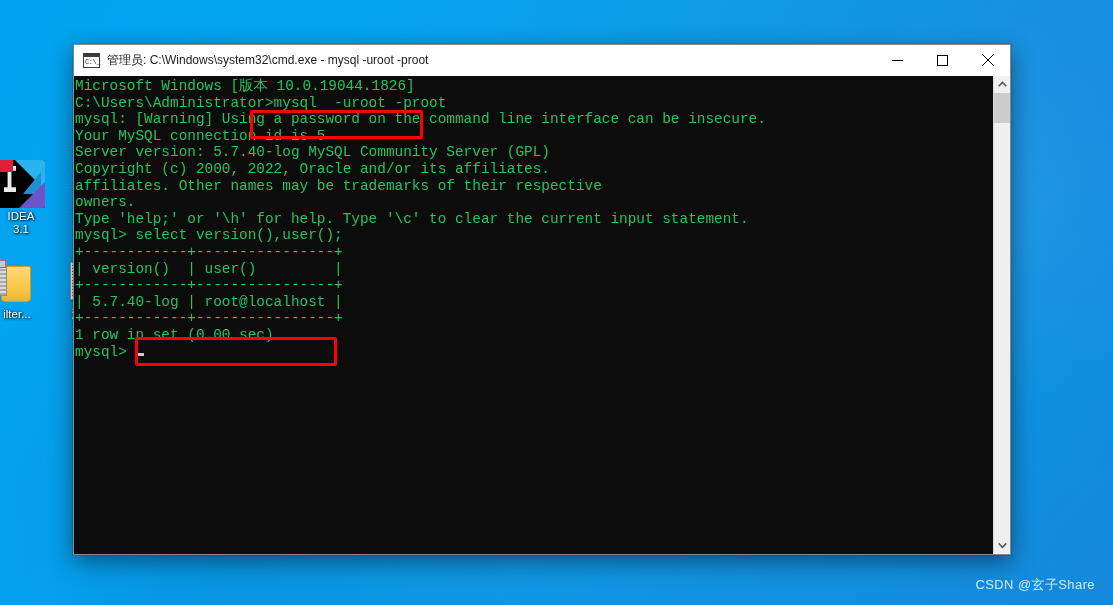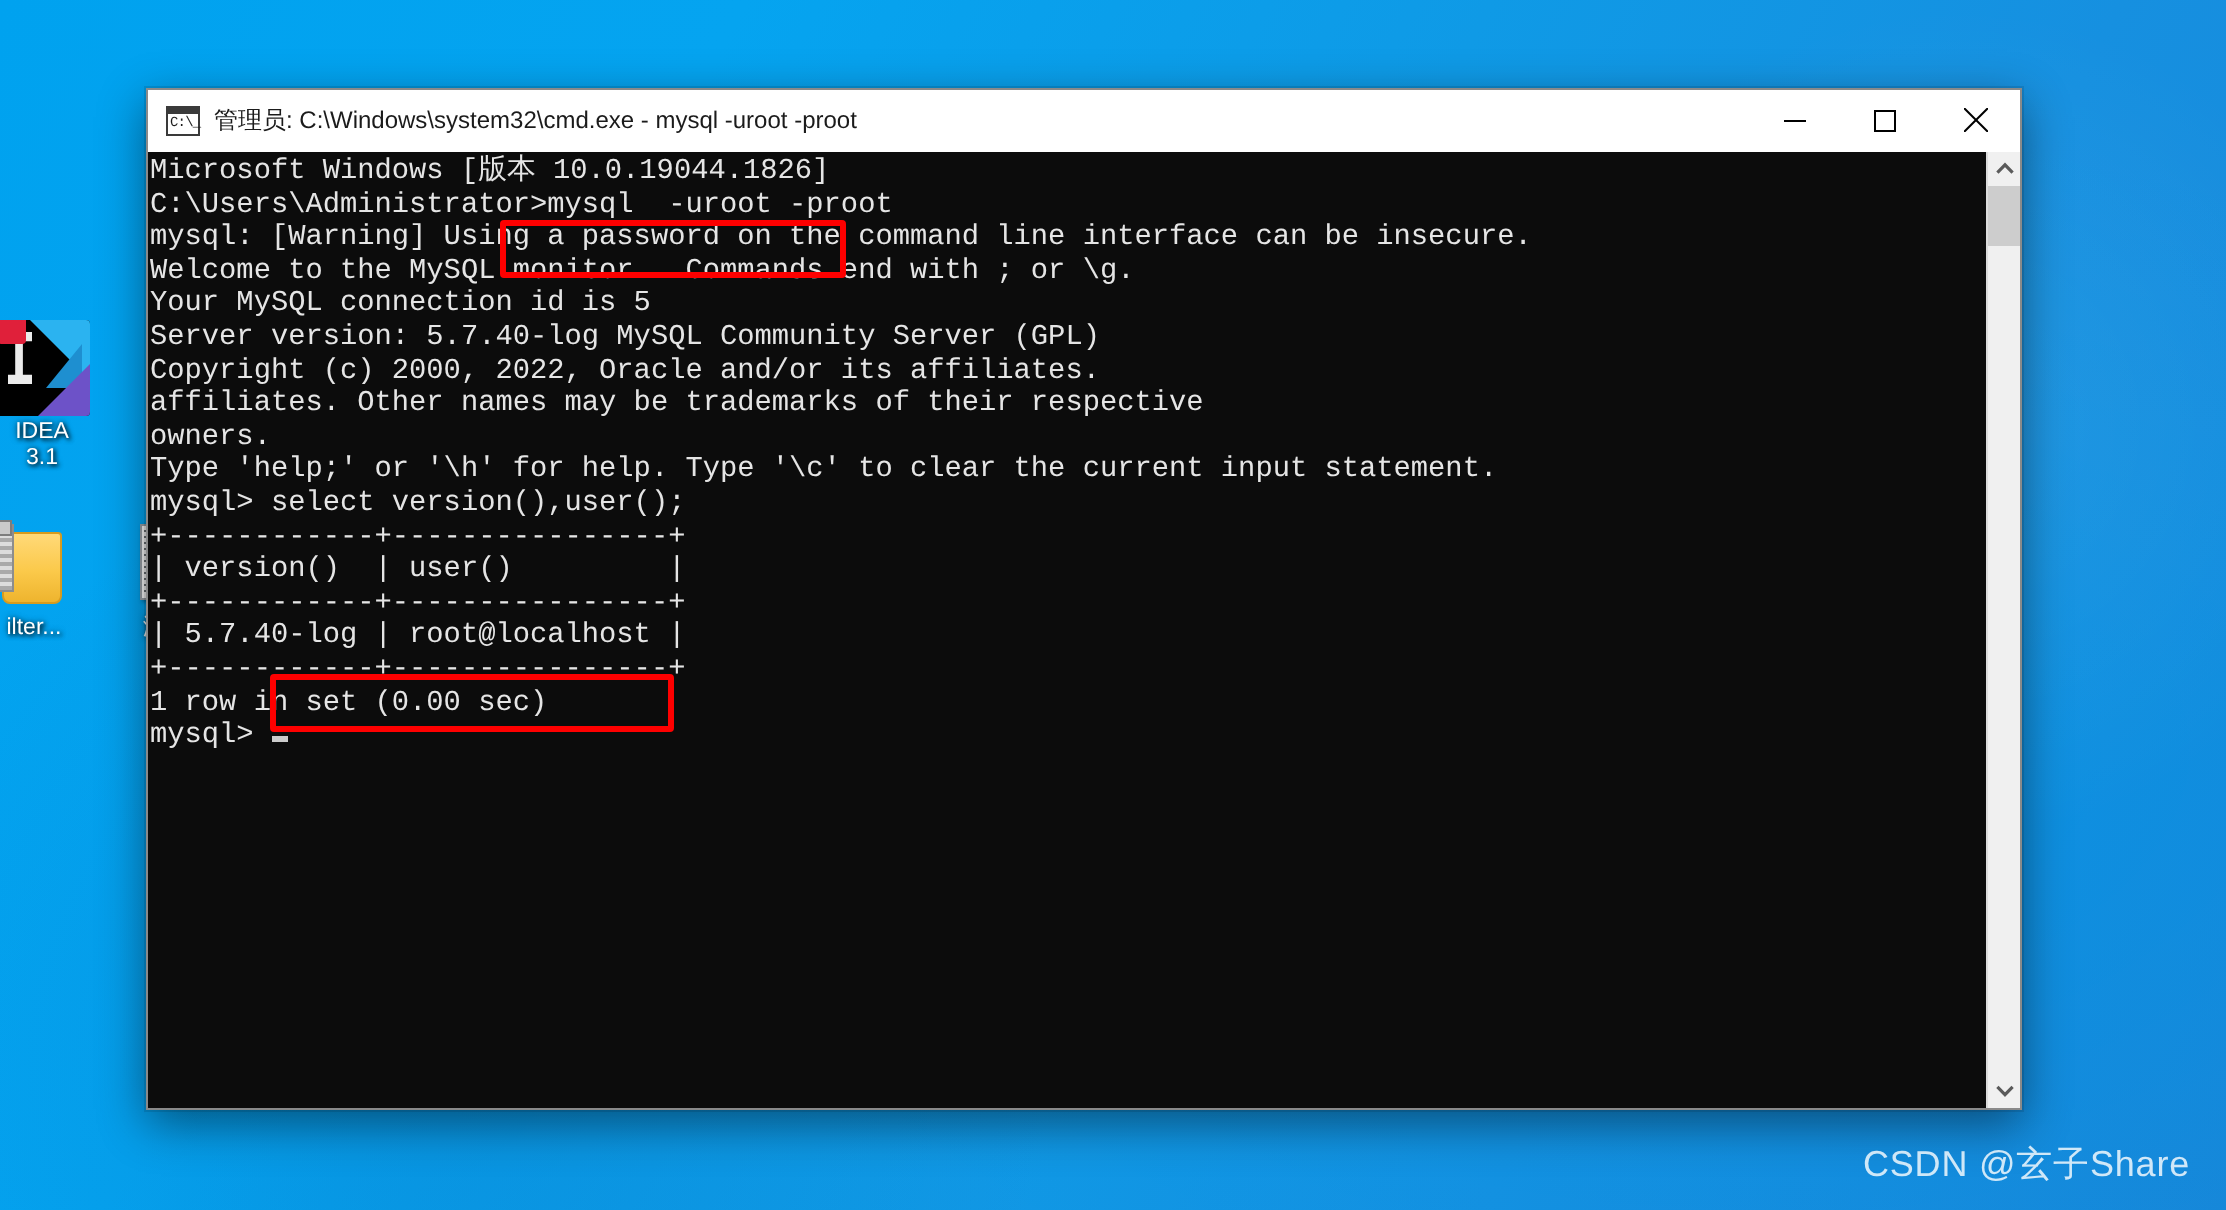--- a/index.html
+++ b/index.html
@@ -181,21 +181,21 @@
   #term {
     flex: 1 1 auto;
     padding: 2px 0 0 0;
     position: relative;
     overflow: hidden;
   }
   .term-line {
     font-family: "Liberation Mono", "DejaVu Sans Mono", monospace;
     font-size: 14.4px;
     line-height: 16.6px;
-    color: #e5e5e5;
+    color: #22c55e;
     white-space: pre;
     padding-left: 1px;
     letter-spacing: 0px;
   }
   .cursor-blk {
     display: inline-block;
     width: 8px; height: 3px;
     background: #cccccc;
     vertical-align: baseline;
     margin-left: 1px;
@@ -232,21 +232,21 @@
     border: 3px solid #fe0000;
     border-radius: 2px;
     z-index: 9;
     pointer-events: none;
   }
 
   
   #watermark {
     position: absolute;
     right: 18px; bottom: 11px;
-    font-size: 18px;
+    font-size: 13px;
     color: rgba(255,255,255,0.80);
     z-index: 12;
     letter-spacing: .4px;
   }
 </style>
 </head>
 <body>
 
 <div id="desktop">
 
@@ -306,21 +306,20 @@
         </div>
       </div>
     </div>
 
     <div id="console-body">
       <div id="term">
         <div class="term-line">Microsoft Windows [版本 10.0.19044.1826]</div>
         <div class="term-line"></div>
         <div class="term-line">C:\Users\Administrator&gt;mysql  -uroot -proot</div>
         <div class="term-line">mysql: [Warning] Using a password on the command line interface can be insecure.</div>
-        <div class="term-line">Welcome to the MySQL monitor.  Commands end with ; or \g.</div>
         <div class="term-line">Your MySQL connection id is 5</div>
         <div class="term-line">Server version: 5.7.40-log MySQL Community Server (GPL)</div>
         <div class="term-line"></div>
         <div class="term-line">Copyright (c) 2000, 2022, Oracle and/or its affiliates.</div>
         <div class="term-line"></div>
         <div class="term-line">affiliates. Other names may be trademarks of their respective</div>
         <div class="term-line">owners.</div>
         <div class="term-line"></div>
         <div class="term-line">Type 'help;' or '\h' for help. Type '\c' to clear the current input statement.</div>
         <div class="term-line"></div>

